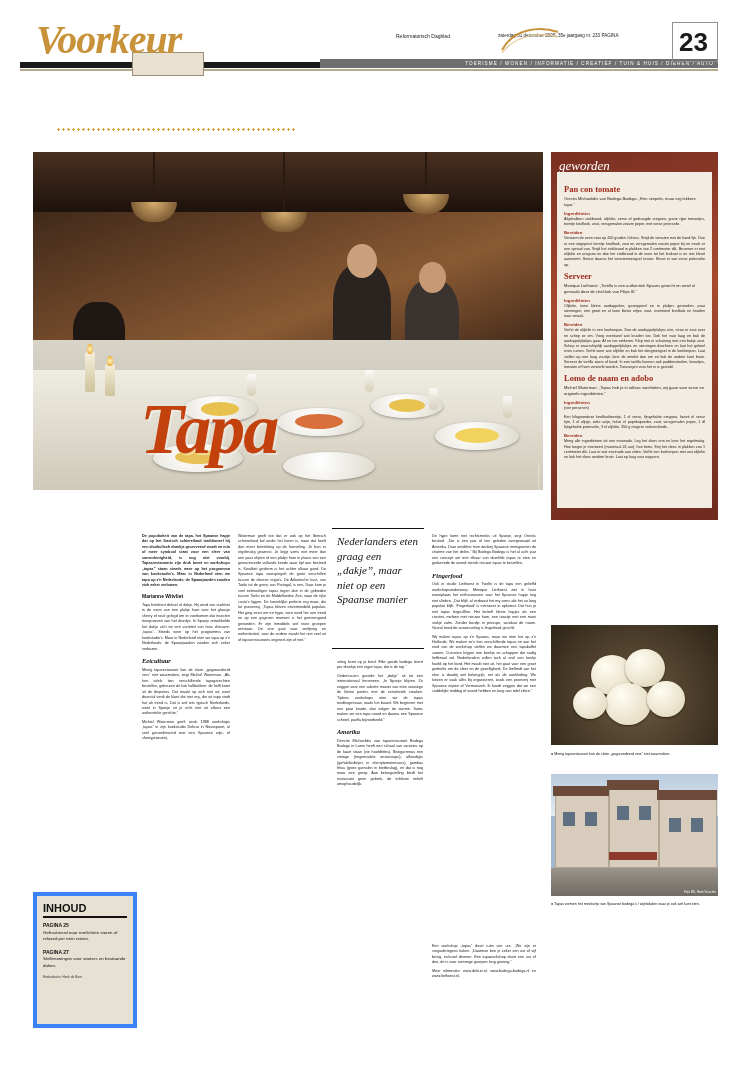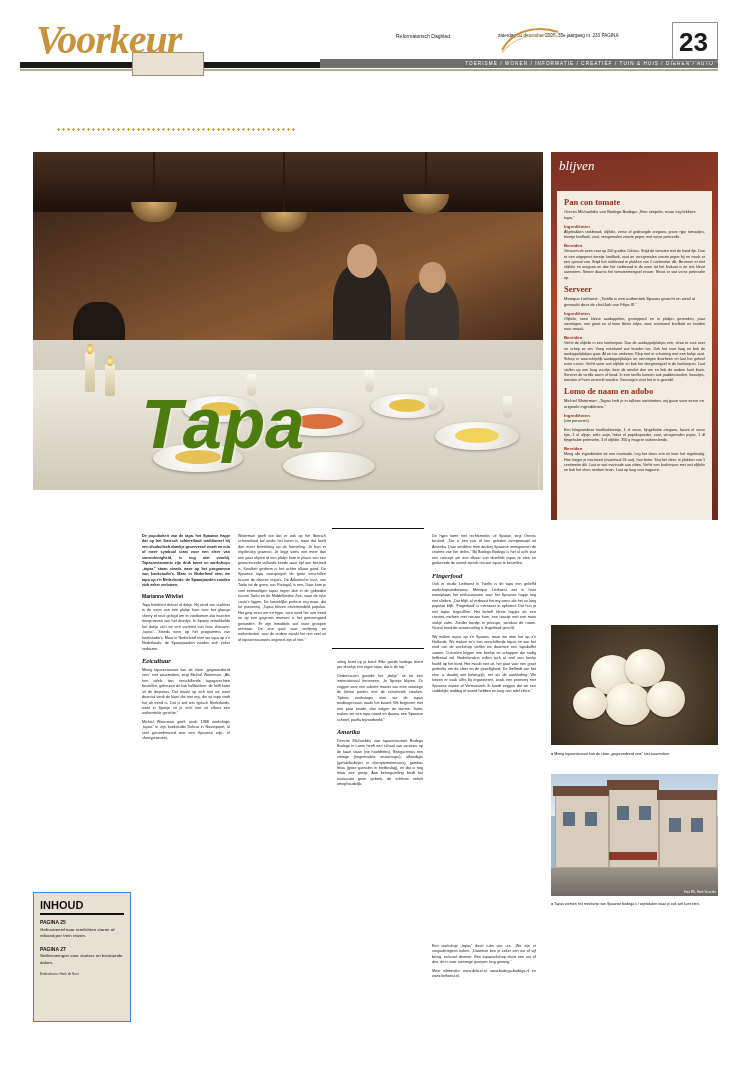--- a/index.html
+++ b/index.html
@@ -32,45 +32,45 @@
   .mp-cloth{position:absolute;left:0;bottom:0;width:100%;height:120px;background:linear-gradient(180deg,#efece2,#cfc9b8);}
   .mp-plate{position:absolute;border-radius:50%;background:radial-gradient(circle at 40% 35%,#ffffff,#ddd9cc);box-shadow:0 1px 3px rgba(0,0,0,.35);}
   .mp-food{position:absolute;border-radius:50%;}
   .mp-glass{position:absolute;width:9px;height:22px;background:linear-gradient(180deg,rgba(255,255,255,.75),rgba(200,190,160,.55));border-radius:2px 2px 5px 5px;}
   .mp-candle{position:absolute;width:10px;height:40px;background:linear-gradient(180deg,#f5efdc,#cfc49e);border-radius:2px;}
   .mp-flame{position:absolute;width:6px;height:10px;background:radial-gradient(circle,#fff6c0,#e89a20);border-radius:50% 50% 40% 40%;}
   .mp-person{position:absolute;border-radius:40% 40% 0 0;}
   .photocredit{position:absolute;right:2px;bottom:26px;transform:rotate(-90deg);transform-origin:right bottom;
     font-family:"Liberation Sans",sans-serif;font-size:3.6px;color:#f0e8d8;white-space:nowrap;}
 
-  .tapa-word{position:absolute;left:140px;top:388px;font-family:Liberation Mono, monospace;font-style:italic;font-weight:bold;
-    font-size:72px;color:#4d7c0f;text-shadow:2px 2px 0 rgba(255,255,255,.35);letter-spacing:-2px;}
+  .tapa-word{position:absolute;left:140px;top:388px;font-family:Liberation Serif, serif;font-style:italic;font-weight:bold;
+    font-size:72px;color:#c2410c;text-shadow:2px 2px 0 rgba(255,255,255,.35);letter-spacing:-2px;}
   .headline{position:absolute;left:140px;top:464px;font-family:"Liberation Serif",serif;font-weight:bold;font-size:27px;color:#111;}
 
   
   .recipes{position:absolute;left:551px;top:152px;width:167px;height:368px;
     background:linear-gradient(170deg,#7a2f22,#a84a2e 40%,#6d2a1e);overflow:hidden;}
   .rec-title{position:absolute;left:8px;top:6px;font-family:"Liberation Serif",serif;font-style:italic;font-size:13px;color:#ffffff;}
-  .rec-white{position:absolute;left:6px;top:39px;width:155px;height:336px;background:#f3ece2;padding:6px 7px;box-sizing:border-box;}
+  .rec-white{position:absolute;left:6px;top:20px;width:155px;height:336px;background:#f3ece2;padding:12px 7px;box-sizing:border-box;}
   .rec-h{font-family:"Liberation Serif",serif;font-weight:bold;font-size:8.5px;color:#9c2b1b;margin:0 0 2px 0;}
   .rec-lead{font-family:"Liberation Sans",sans-serif;font-size:4.1px;line-height:1.45;color:#222;margin:0 0 3px 0;}
   .rec-sh{font-family:"Liberation Sans",sans-serif;font-weight:bold;font-size:4.3px;color:#9c2b1b;margin:2px 0 1px 0;}
   .rec-p{font-family:"Liberation Sans",sans-serif;font-size:3.7px;line-height:1.42;color:#222;margin:0 0 3px 0;text-align:justify;}
 
   
   .col{position:absolute;font-family:"Liberation Sans",sans-serif;font-size:3.75px;line-height:1.46;color:#1a1a1a;text-align:justify;}
   .col p{margin:0 0 3px 0;}
   .drop-lead{font-weight:bold;}
   .byline{font-family:"Liberation Sans",sans-serif;font-weight:bold;font-size:5px;color:#111;margin:4px 0 3px 0;}
   .subhead{font-family:"Liberation Serif",serif;font-weight:bold;font-style:italic;font-size:6.5px;color:#111;margin:4px 0 2px 0;}
   .pull{position:absolute;left:337px;top:534px;width:84px;font-family:"Liberation Serif",serif;font-style:italic;font-size:11px;line-height:1.32;color:#111;}
   .pullrule{position:absolute;background:#111;height:1px;}
 
   
-  .inhoud{position:absolute;left:33px;top:892px;width:96px;height:128px;background:#e7e1d3;border:1px solid #3b82f6;}
+  .inhoud{position:absolute;left:33px;top:892px;width:96px;height:128px;background:#e7e1d3;border:4px solid #3b82f6;}
   .inhoud-t{font-family:"Liberation Sans",sans-serif;font-weight:bold;font-size:11px;color:#111;padding:6px 6px 2px 6px;}
   .inhoud-rule{height:2px;background:#111;margin:0 6px 4px 6px;}
   .inhoud-p{font-family:"Liberation Sans",sans-serif;font-size:4.4px;line-height:1.5;color:#111;padding:0 6px;margin:0 0 6px 0;}
   .inhoud-p b{font-size:5px;display:block;}
   .inhoud-credit{font-family:"Liberation Sans",sans-serif;font-size:3.2px;color:#333;padding:0 6px;}
 
   
   .photo2{position:absolute;left:196px;top:828px;width:178px;height:192px;overflow:hidden;background:#1c1208;}
   .p2-wall{position:absolute;left:0;top:0;width:100%;height:120px;background:linear-gradient(180deg,#3a2414,#6a4526);}
   .p2-man{position:absolute;left:8px;top:34px;width:62px;height:120px;background:#23201c;border-radius:28px 28px 0 0;}
@@ -161,21 +161,21 @@
     <div class="mp-glass" style="left:214px;top:222px;"></div>
     <div class="mp-glass" style="left:332px;top:218px;"></div>
     <div class="mp-glass" style="left:396px;top:236px;"></div>
     <div class="mp-glass" style="left:470px;top:244px;"></div>
     <div class="photocredit">Foto RD, Henk Visscher</div>
   </div>
 
   <div class="tapa-word">Tapa</div>
 
   <div class="recipes">
-    <div class="rec-title">blijven</div>
+    <div class="rec-title">geworden</div>
     <div class="rec-white">
 
       <div>
         <div class="rec-h">Pan con tomate</div>
         <div class="rec-lead">Orestis Michaelidis van Bodega Bodega: „Een simpele, maar erg lekkere tapa.”</div>
         <div class="rec-sh">Ingrediënten</div>
         <div class="rec-p">Afgebakken stokbrood, olijfolie, verse of gedroogde oregano, grove rijpe tomaatjes, teentje knoflook, zout, versgemalen zwarte peper, met verse peterselie.</div>
         <div class="rec-sh">Bereiden</div>
         <div class="rec-p">Verwarm de oven voor op 200 graden Celsius. Snijd de tomaten met de hand fijn. Doe er een uitgeperst teentje knoflook, zout en versgemalen zwarte peper bij en maak er een spread van. Snijd het stokbrood in plakken van 2 centimeter dik. Besmeer er niet olijfolie en oregano en doe het stokbrood in de oven tot het krokant is en iets kleurt aanneemt. Smeer daarna het tomatenmengsel erover. Strooi er wat verse peterselie op.</div>
       </div>
@@ -209,20 +209,21 @@
     <div class="subhead">Eetcultuur</div>
     <p>Menig taparestaurant kan de claim „gegarandeerd vers” niet waarmaken, zegt Michiel Waterman. „Als hen tafels tien verschillende tapagerechten bestellen, gebeuren de kok halfbakken: de helft komt uit de diepvries. Dat maakt op zich niet uit, want doorstal vindt de klant dat niet erg, die uit tapa vindt hat ak trend is. Dat is wel iets typisch Nederlands, want in Spanje zit je echt niet uit elkaar een authentieke gerichte.”</p>
     <p>Michiel Waterman geeft sinds 1988 workshops „tapas” in zijn kookstudio Delicio in Niezwpoort, al snel gecombineerd met een Spaanse wijn- of sherryproeverij.</p>
   </div>
 
   <div class="col" style="left:238px;top:534px;width:88px;">
     <p>Waterman geeft toe dat er ook op het Iberisch schiereiland kaf onder het koren is, maar dat heeft dan meer betrekking op de hoeveling. „Ik ben er regelmatig geweest. Je krijgt soms niet meer dan een paar olijven of een plakje ham in plaats van een gemarineerde vullande kende waar tijd aan besteed is. Kwaliteit gedeem is het achter alkaar goed. De Spaanse tapa voorspiegelt de grote verschillen tussen de diverse regio's. De Atlantische kust, van Tarifa tot de grens van Portugal, is een, Daar kom je veel eetmoeligen tapas tegen dan in de gebieden tussen Tarifa en de Middellandse Zee, waar de rijke costa's liggen. De koninklijke perferie erg maar, die tot psoverwij, „Tapas bliiven onvermindeld populair. Het ging eerst om en hype, toen werd het een trend en op een gegeven moment is het gemeengoed geworden. Er zijn inmiddels wel twee groepen ontstaan. De ene gaat voor verfijning en authenticiteit, voor de andere maakt het niet veel uit of tapasrestaurants origineel zijn of niet.”</p>
   </div>
 
   <div class="pullrule" style="left:332px;top:528px;width:92px;"></div>
+  <div class="pull">Nederlanders eten graag een „dakje”, maar niet op een Spaanse manier</div>
   <div class="pullrule" style="left:332px;top:648px;width:92px;"></div>
 
   <div class="col" style="left:337px;top:660px;width:86px;">
     <p>uiting komt op je bord. Elke goede bodega levert per drankje een eigen tapa, dat is de top.”</p>
     <p>Ondertussen groeide het „dakje” uit tot een internationaal fenomeen. „In Spanje blijven. Ze zeggen voor een subiete manier van eten vanwege de kleine porties met de veiselende smaken. Tijdens workshops eten we de tapas traditiegetrouw, roads het bouwt. We beginnen met een paar koude, dan volgen de warme. Soms maken we een tapa noord en daarna een Spaanse schotel, paella bijvoorbeeld.”</p>
     <div class="subhead">Amerika</div>
     <p>Directie Michaelidis van taparestaurant Bodega Bodega in Laren heeft een schaal van variaties op de kaart staan (vie hoofdtittes). Bezigarrenas een vintage (ringemaakte ansiorsiaps), alhondigis (gehaktballetjes in sherrytomatensaus), gambas fritas (grote garnalen in bierbeslag), en dat is nog maar een greep. Aan belangstelling biedt het restaurant geen gebrek, de telefoon rinkelt omophoudelijk.</p>
   </div>
 
   <div class="col" style="left:432px;top:534px;width:104px;">

